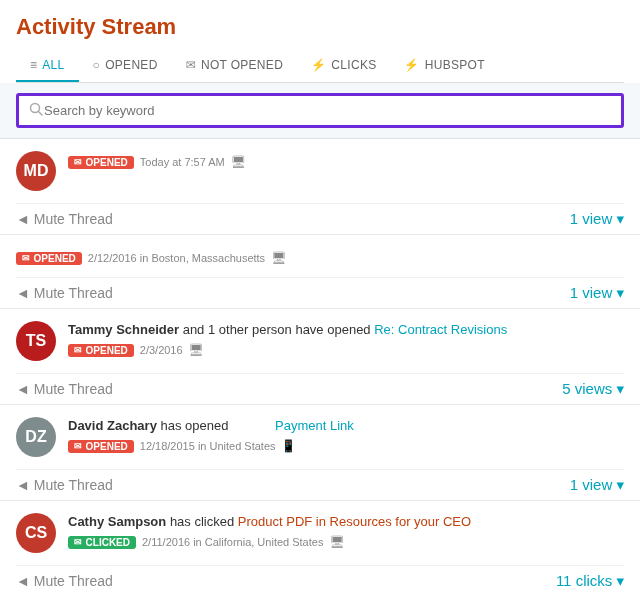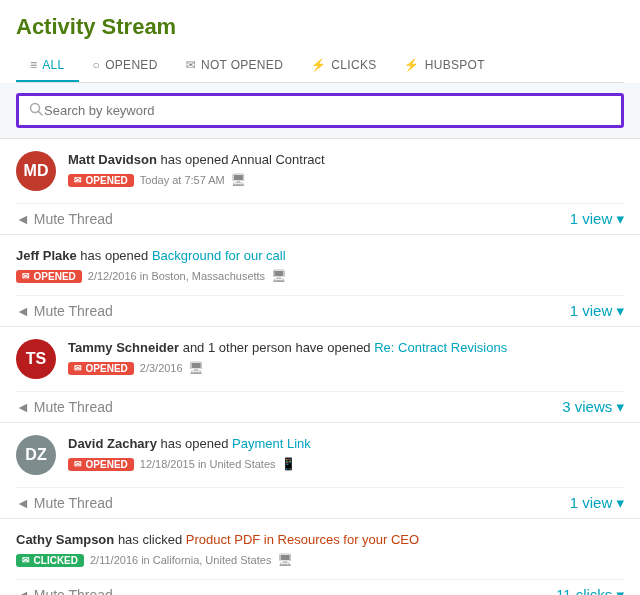--- a/index.html
+++ b/index.html
@@ -10,21 +10,21 @@
       color: #333;
       width: 640px;
       min-height: 595px;
     }
     .header {
       padding: 14px 16px 0 16px;
     }
     .page-title {
       font-size: 22px;
       font-weight: 600;
-      color: #4d7c0f;
+      color: #c2410c;
       margin-bottom: 10px;
     }
     .tabs {
       display: flex;
       align-items: center;
       border-bottom: 1px solid #e0e0e0;
       gap: 0;
     }
     .tab {
       display: flex;
@@ -221,48 +221,38 @@
     </span>
     <input type="text" class="search-input" placeholder="Search by keyword" style="">
   </div>
 </div>
 
 <div class="activity-list" id="activity-list">
 <div class="activity-item">
     <div class="activity-main">
       <div class="avatar avatar-matt">MD</div>
       <div class="activity-content">
-        <div class="activity-text">
-          <strong>Matt Davidson</strong>
-          <span> has opened </span>
-          <a href="#" style="color:#333;text-decoration:none;">Annual Contract</a>
-        </div>
         <div class="activity-meta">
           <span class="badge badge-opened">
             <span class="badge-icon">✉</span>
             OPENED
           </span>
           <span class="meta-text">Today at 7:57 AM</span>
           <span class="device-icon">🖥</span>
         </div>
       </div>
     </div>
     <div class="activity-footer">
       <span class="mute-thread">◄ Mute Thread</span>
       <span class="view-count">1 view ▾</span>
     </div>
   </div>
     <div class="activity-item">
     <div class="activity-main">
       <div class="activity-content">
-        <div class="activity-text">
-          <strong>Jeff Plake</strong>
-          <span> has opened </span>
-          <a href="#" style="color:#00a4bd;text-decoration:none;cursor:pointer;">Background for our call</a>
-        </div>
         <div class="activity-meta">
           <span class="badge badge-opened">
             <span class="badge-icon">✉</span>
             OPENED
           </span>
           <span class="meta-text">2/12/2016 in Boston, Massachusetts</span>
           <span class="device-icon">🖥</span>
         </div>
       </div>
     </div>
@@ -285,49 +275,50 @@
             <span class="badge-icon">✉</span>
             OPENED
           </span>
           <span class="meta-text">2/3/2016</span>
           <span class="device-icon">🖥</span>
         </div>
       </div>
     </div>
     <div class="activity-footer">
       <span class="mute-thread">◄ Mute Thread</span>
-      <span class="view-count">3 views ▾</span>
+      <span class="view-count">5 views ▾</span>
     </div>
   </div>
     <div class="activity-item">
     <div class="activity-main">
       <div class="avatar avatar-david">DZ</div>
       <div class="activity-content">
         <div class="activity-text">
           <strong>David Zachary</strong>
           <span> has opened </span>
-          <a href="#" style="color:#00a4bd;text-decoration:none;cursor:pointer;">Payment Link</a>
+          <a href="#" style="color:#00a4bd;text-decoration:none;cursor:pointer;margin-left:43px;">Payment Link</a>
         </div>
         <div class="activity-meta">
           <span class="badge badge-opened">
             <span class="badge-icon">✉</span>
             OPENED
           </span>
           <span class="meta-text">12/18/2015 in United States</span>
           <span class="device-icon">📱</span>
         </div>
       </div>
     </div>
     <div class="activity-footer">
       <span class="mute-thread">◄ Mute Thread</span>
       <span class="view-count">1 view ▾</span>
     </div>
   </div>
     <div class="activity-item">
     <div class="activity-main">
+      <div class="avatar avatar-cathy">CS</div>
       <div class="activity-content">
         <div class="activity-text">
           <strong>Cathy Sampson</strong>
           <span> has clicked </span>
           <a href="#" style="color:#c2410c;text-decoration:none;cursor:pointer;">Product PDF in Resources for your CEO</a>
         </div>
         <div class="activity-meta">
           <span class="badge badge-clicked">
             <span class="badge-icon">✉</span>
             CLICKED

